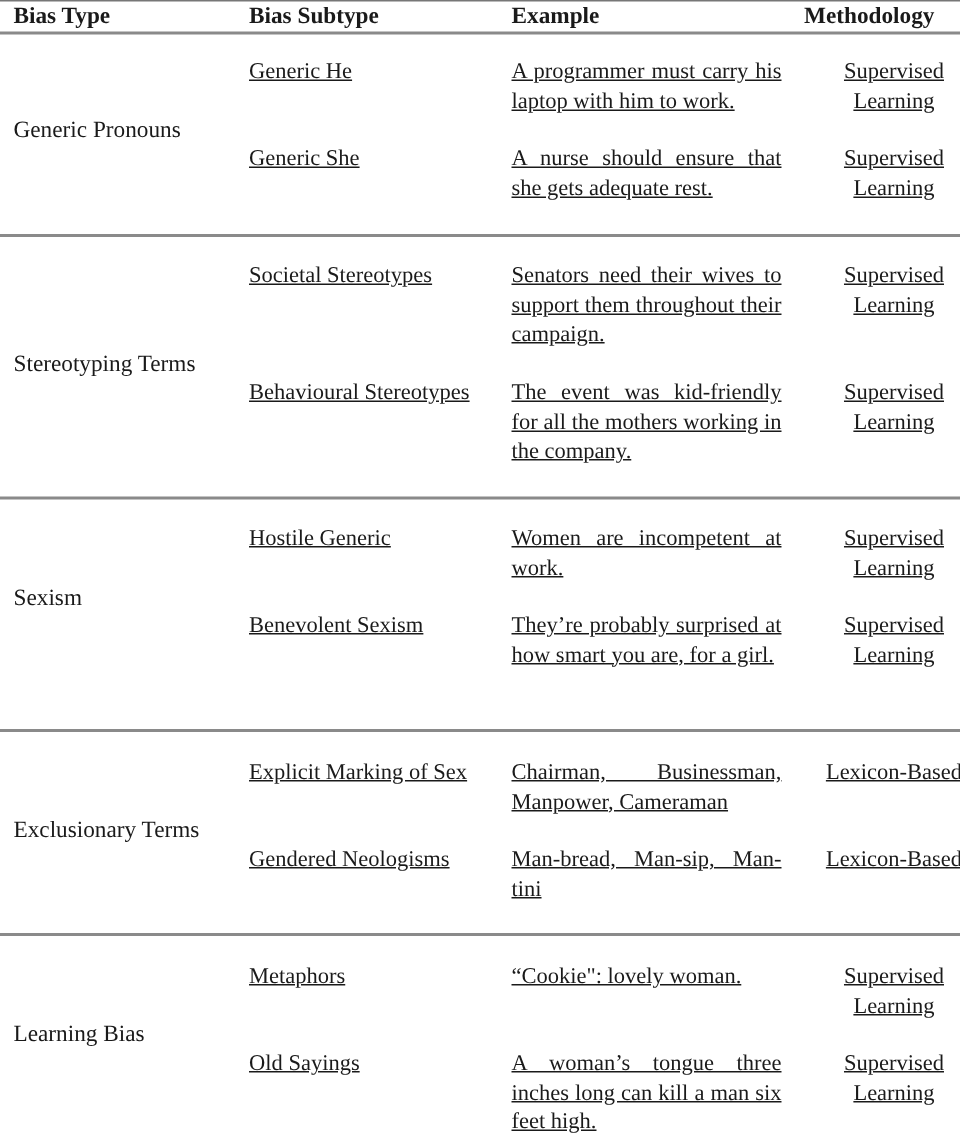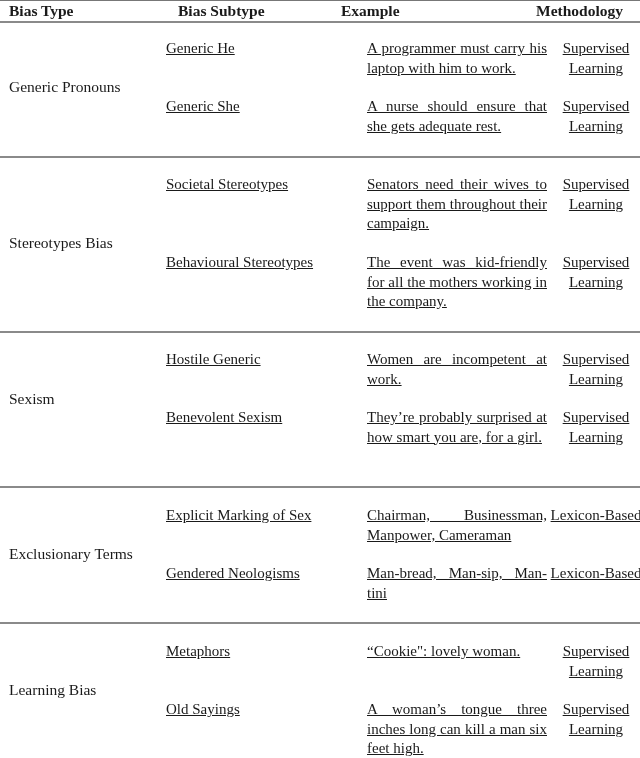--- a/index.html
+++ b/index.html
@@ -14,32 +14,32 @@
       position: absolute; top: 1px; font-weight: bold; font-size: 15.5px; line-height: 19px;
     }
     .header-rule { position: absolute; left: 0; top: 21px; width: 640px; height: 2px; background: #8a8a8a; }
     .group { position: absolute; left: 0; width: 640px; }
     .group .type {
       position: absolute; left: 9px; font-weight: normal; font-size: 15.5px; line-height: 20px;
     }
     .row { position: absolute; left: 0; width: 640px; }
     .cell { position: absolute; line-height: 19.5px; font-size: 15px; text-decoration: underline; }
     .c-sub { left: 166px; width: 165px; white-space: nowrap; }
-    .c-ex { left: 341px; width: 180px; text-align: justify; margin-left: 26px; }
+    .c-ex { left: 341px; width: 180px; text-align: justify; }
     .c-me { left: 544px; width: 104px; text-align: center; }
     .rule { position: absolute; left: 0; width: 640px; height: 2px; background: #8a8a8a; }
   </style>
 </head>
 <body>
 
 <div>
   <div class="top-rule"></div>
   <div class="header">
     <span class="h" style="left:9px">Bias Type</span>
-    <span class="h" style="left:178px">Bias Subtype</span>
+    <span class="h" style="left:166px">Bias Subtype</span>
     <span class="h" style="left:341px">Example</span>
     <span class="h" style="left:536px">Methodology</span>
   </div>
   <div class="header-rule"></div>
 
   <div class="group" style="top:23px;height:133px">
     <span class="type" style="top:54px">Generic Pronouns</span>
     <div class="row" style="top:16px">
       <span class="cell c-sub">Generic He</span>
       <span class="cell c-ex">A programmer must carry his laptop with him to work.</span>
@@ -47,21 +47,21 @@
     </div>
     <div class="row" style="top:74px">
       <span class="cell c-sub">Generic She</span>
       <span class="cell c-ex">A nurse should ensure that she gets adequate rest.</span>
       <span class="cell c-me">Supervised Learning</span>
     </div>
   </div>
   <div class="rule" style="top:156px"></div>
 
   <div class="group" style="top:158px;height:173px">
-    <span class="type" style="top:75px">Stereotypes Bias</span>
+    <span class="type" style="top:75px">Stereotyping Terms</span>
     <div class="row" style="top:17px">
       <span class="cell c-sub">Societal Stereotypes</span>
       <span class="cell c-ex">Senators need their wives to support them throughout their campaign.</span>
       <span class="cell c-me">Supervised Learning</span>
     </div>
     <div class="row" style="top:95px">
       <span class="cell c-sub">Behavioural Stereotypes</span>
       <span class="cell c-ex">The event was kid-friendly for all the mothers working in the company.</span>
       <span class="cell c-me">Supervised Learning</span>
     </div>

